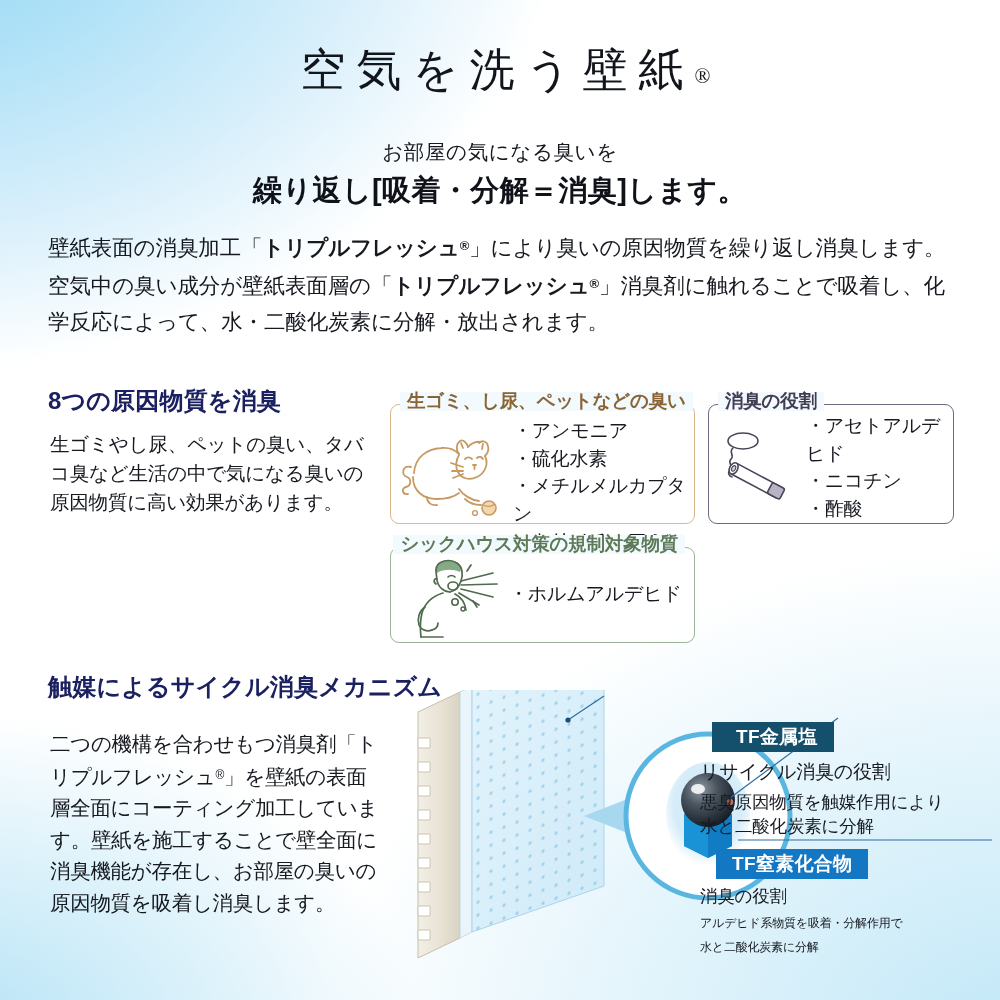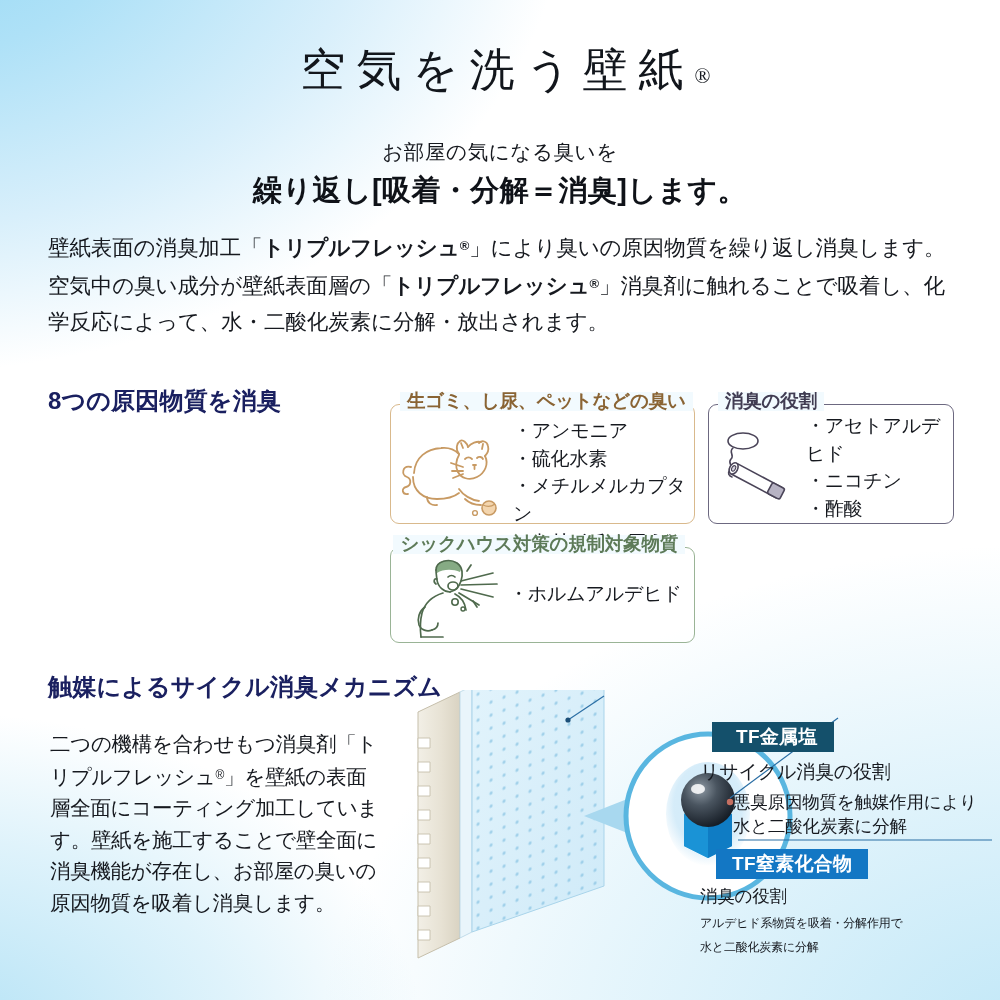--- a/index.html
+++ b/index.html
@@ -203,40 +203,41 @@
     font-weight: 700;
     letter-spacing: 0.3px;
     padding: 5px 16px 6px 16px;
     line-height: 1;
     white-space: nowrap;
   }
   #badge-metal { top: 722px; left: 712px; background: #14506b; padding-left: 24px; }
   #badge-nitro { top: 849px; left: 716px; background: #1377c4; }
 
   #txt-metal-role { top: 762px; left: 700px; font-size: 19px; line-height: 1; }
-  #txt-metal-desc { top: 790px; left: 700px; font-size: 17.5px; line-height: 24px; margin-left: 33px; }
+  #txt-metal-desc { top: 790px; left: 700px; font-size: 17.5px; line-height: 24px; }
 
   #txt-nitro-role { top: 888px; left: 700px; font-size: 17.5px; line-height: 1; }
   #txt-nitro-desc { top: 911px; left: 700px; font-size: 12px; line-height: 24px; }
 </style>
 </head>
 <body>
 
 <div id="page">
 
   <div id="masthead">
     <h1 id="brand-title"><span>空気を洗う壁紙</span><span class="reg">®</span></h1>
 
     <div id="lead-line">お部屋の気になる臭いを</div>
     <div id="lead-strong">繰り返し[吸着・分解＝消臭]します。</div>
   </div>
 
   <p id="intro-para"><span>壁紙表面の消臭加工「</span><b>トリプルフレッシュ</b><b class="reg">®</b><span>」により臭いの原因物質を繰り返し消臭します。空気中の臭い成分が壁紙表面層の「</span><b>トリプルフレッシュ</b><b class="reg">®</b><span>」消臭剤に触れることで吸着し、化学反応によって、水・二酸化炭素に分解・放出されます。</span></p>
 
   <h2 id="sec-odor-heading">8つの原因物質を消臭</h2>
+  <p id="sec-odor-body">生ゴミやし尿、ペットの臭い、タバコ臭など生活の中で気になる臭いの原因物質に高い効果があります。</p>
 
   <div class="fbox" id="box-organic">
     <span class="legend">生ゴミ、し尿、ペットなどの臭い</span>
 
     <svg class="art" viewBox="0 0 112 96">
       <g fill="none" stroke="#c89a63" stroke-width="1.8" stroke-linecap="round" stroke-linejoin="round">
 
         <path d="M14 46 C5 44 4 54 10 56 C15 58 14 65 9 66 C4 67 5 74 11 73"></path>
 
         <path d="M17 52 C18 36 30 28 44 27 C52 26 58 29 62 33"></path>

